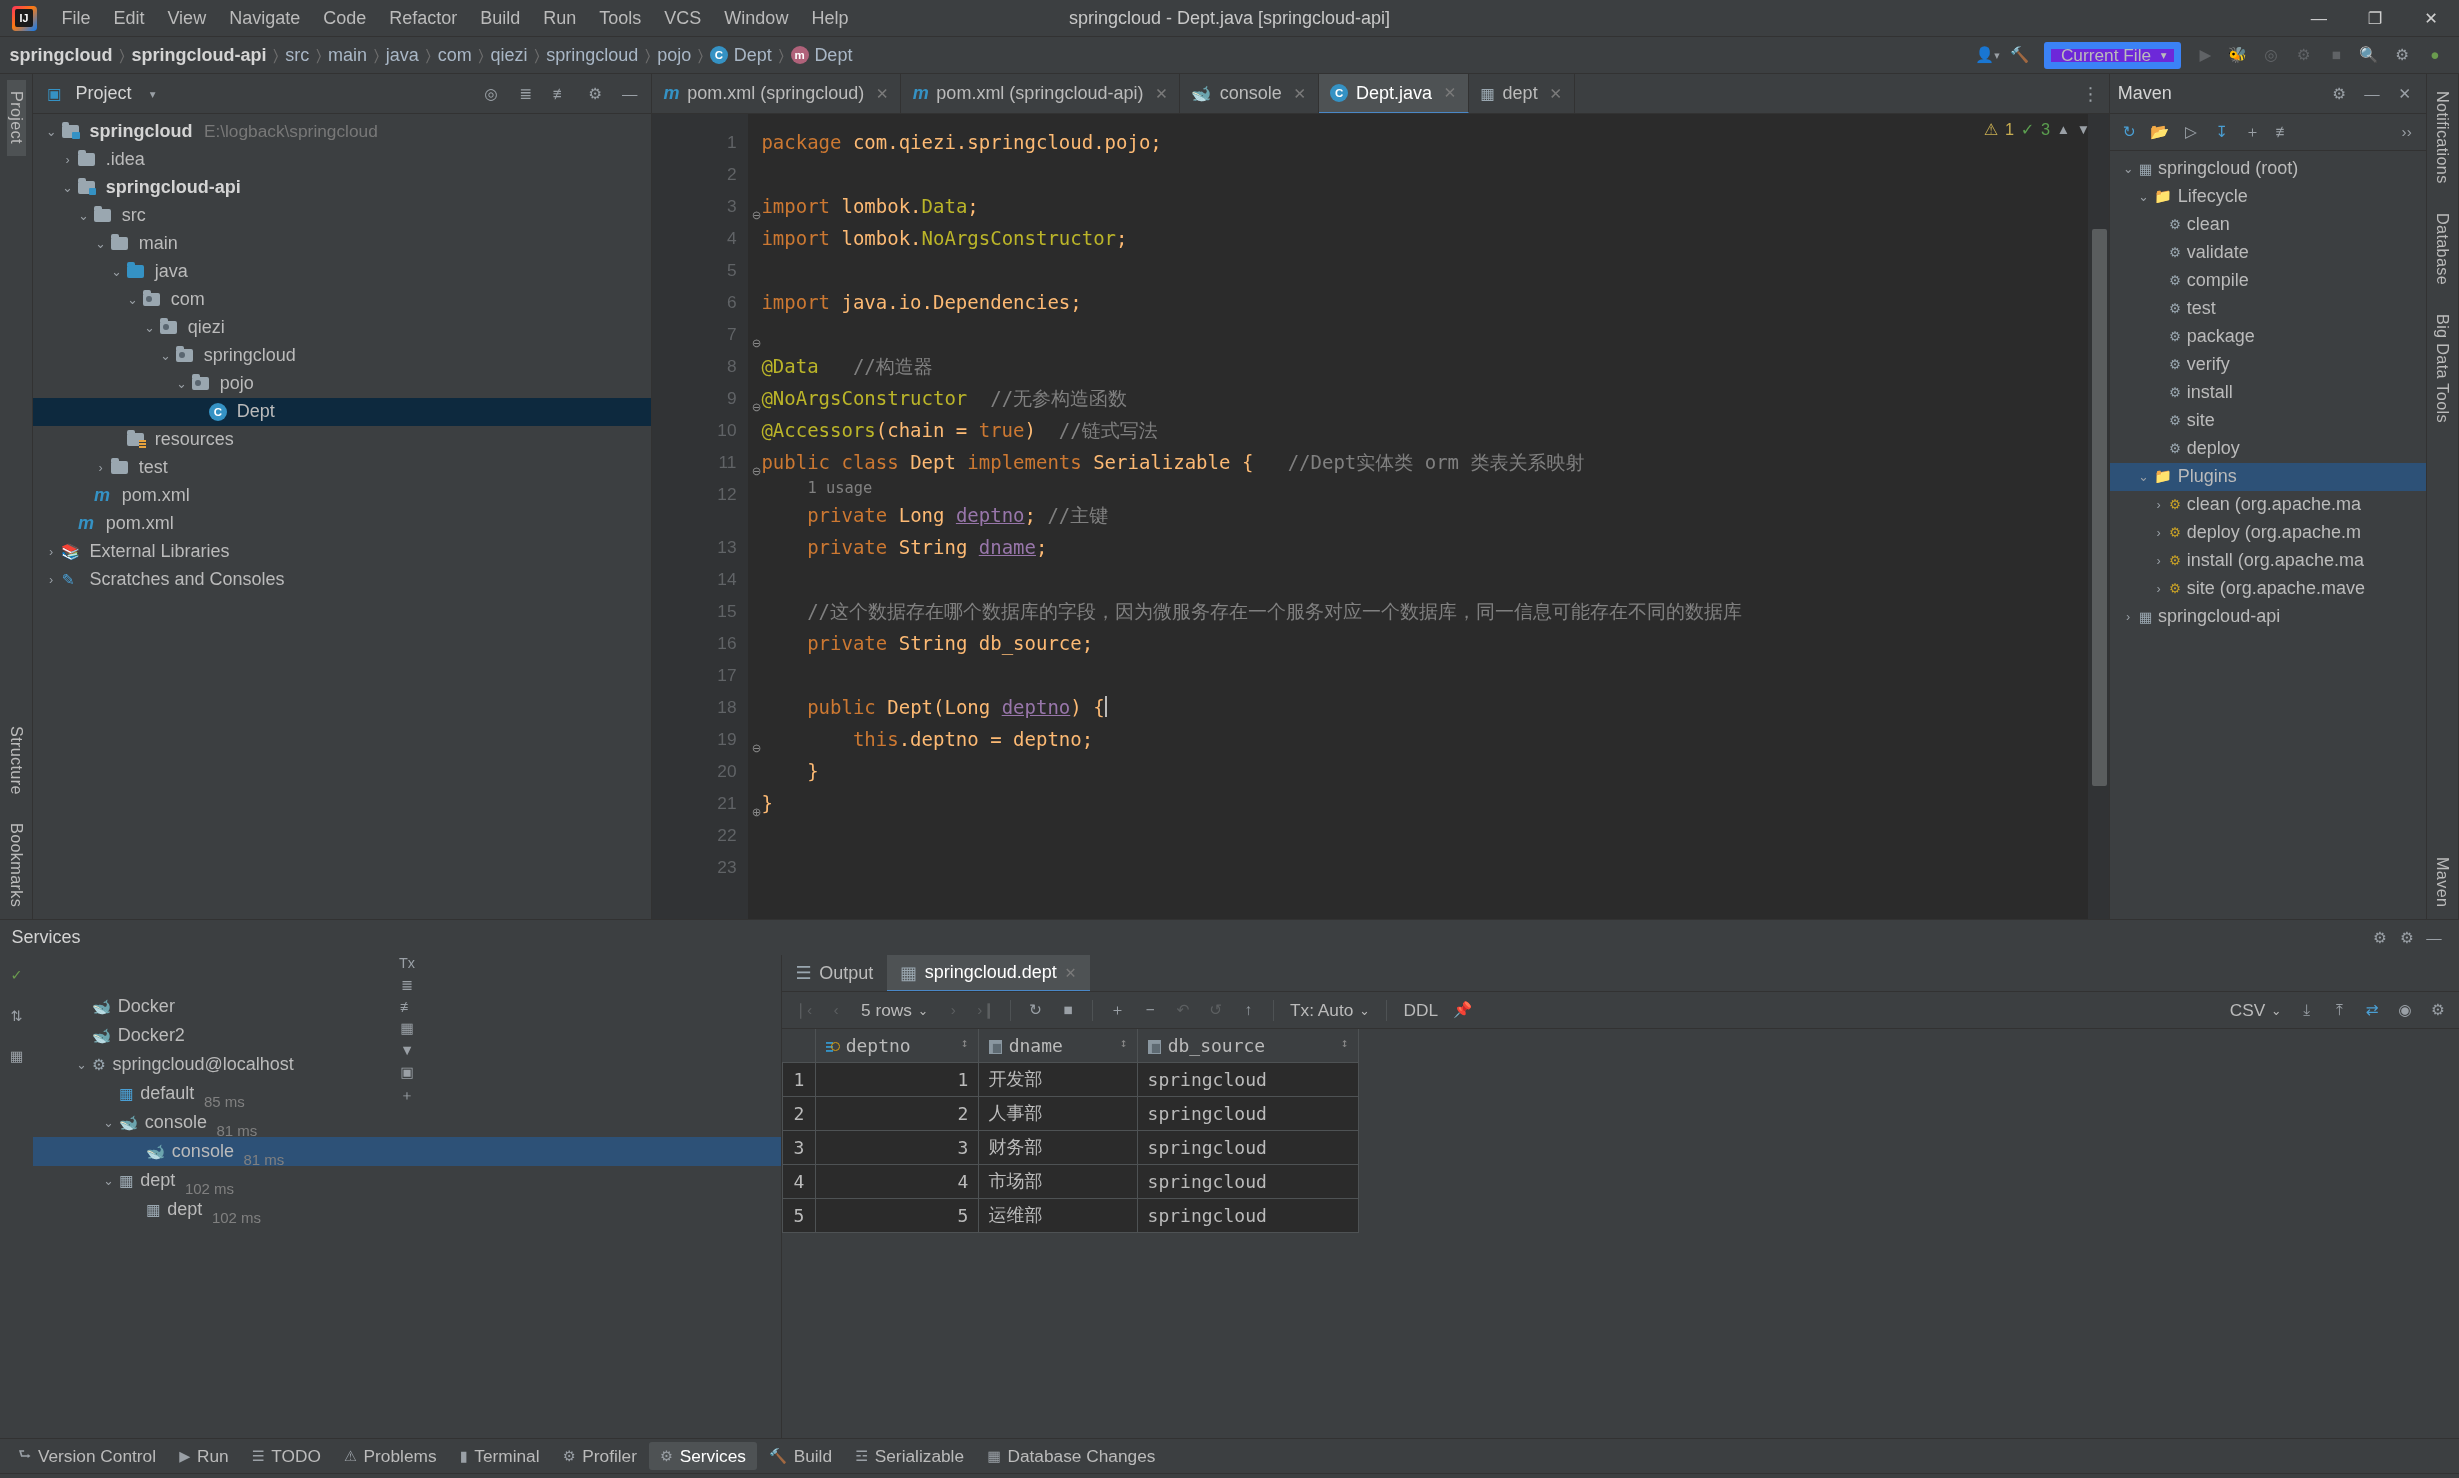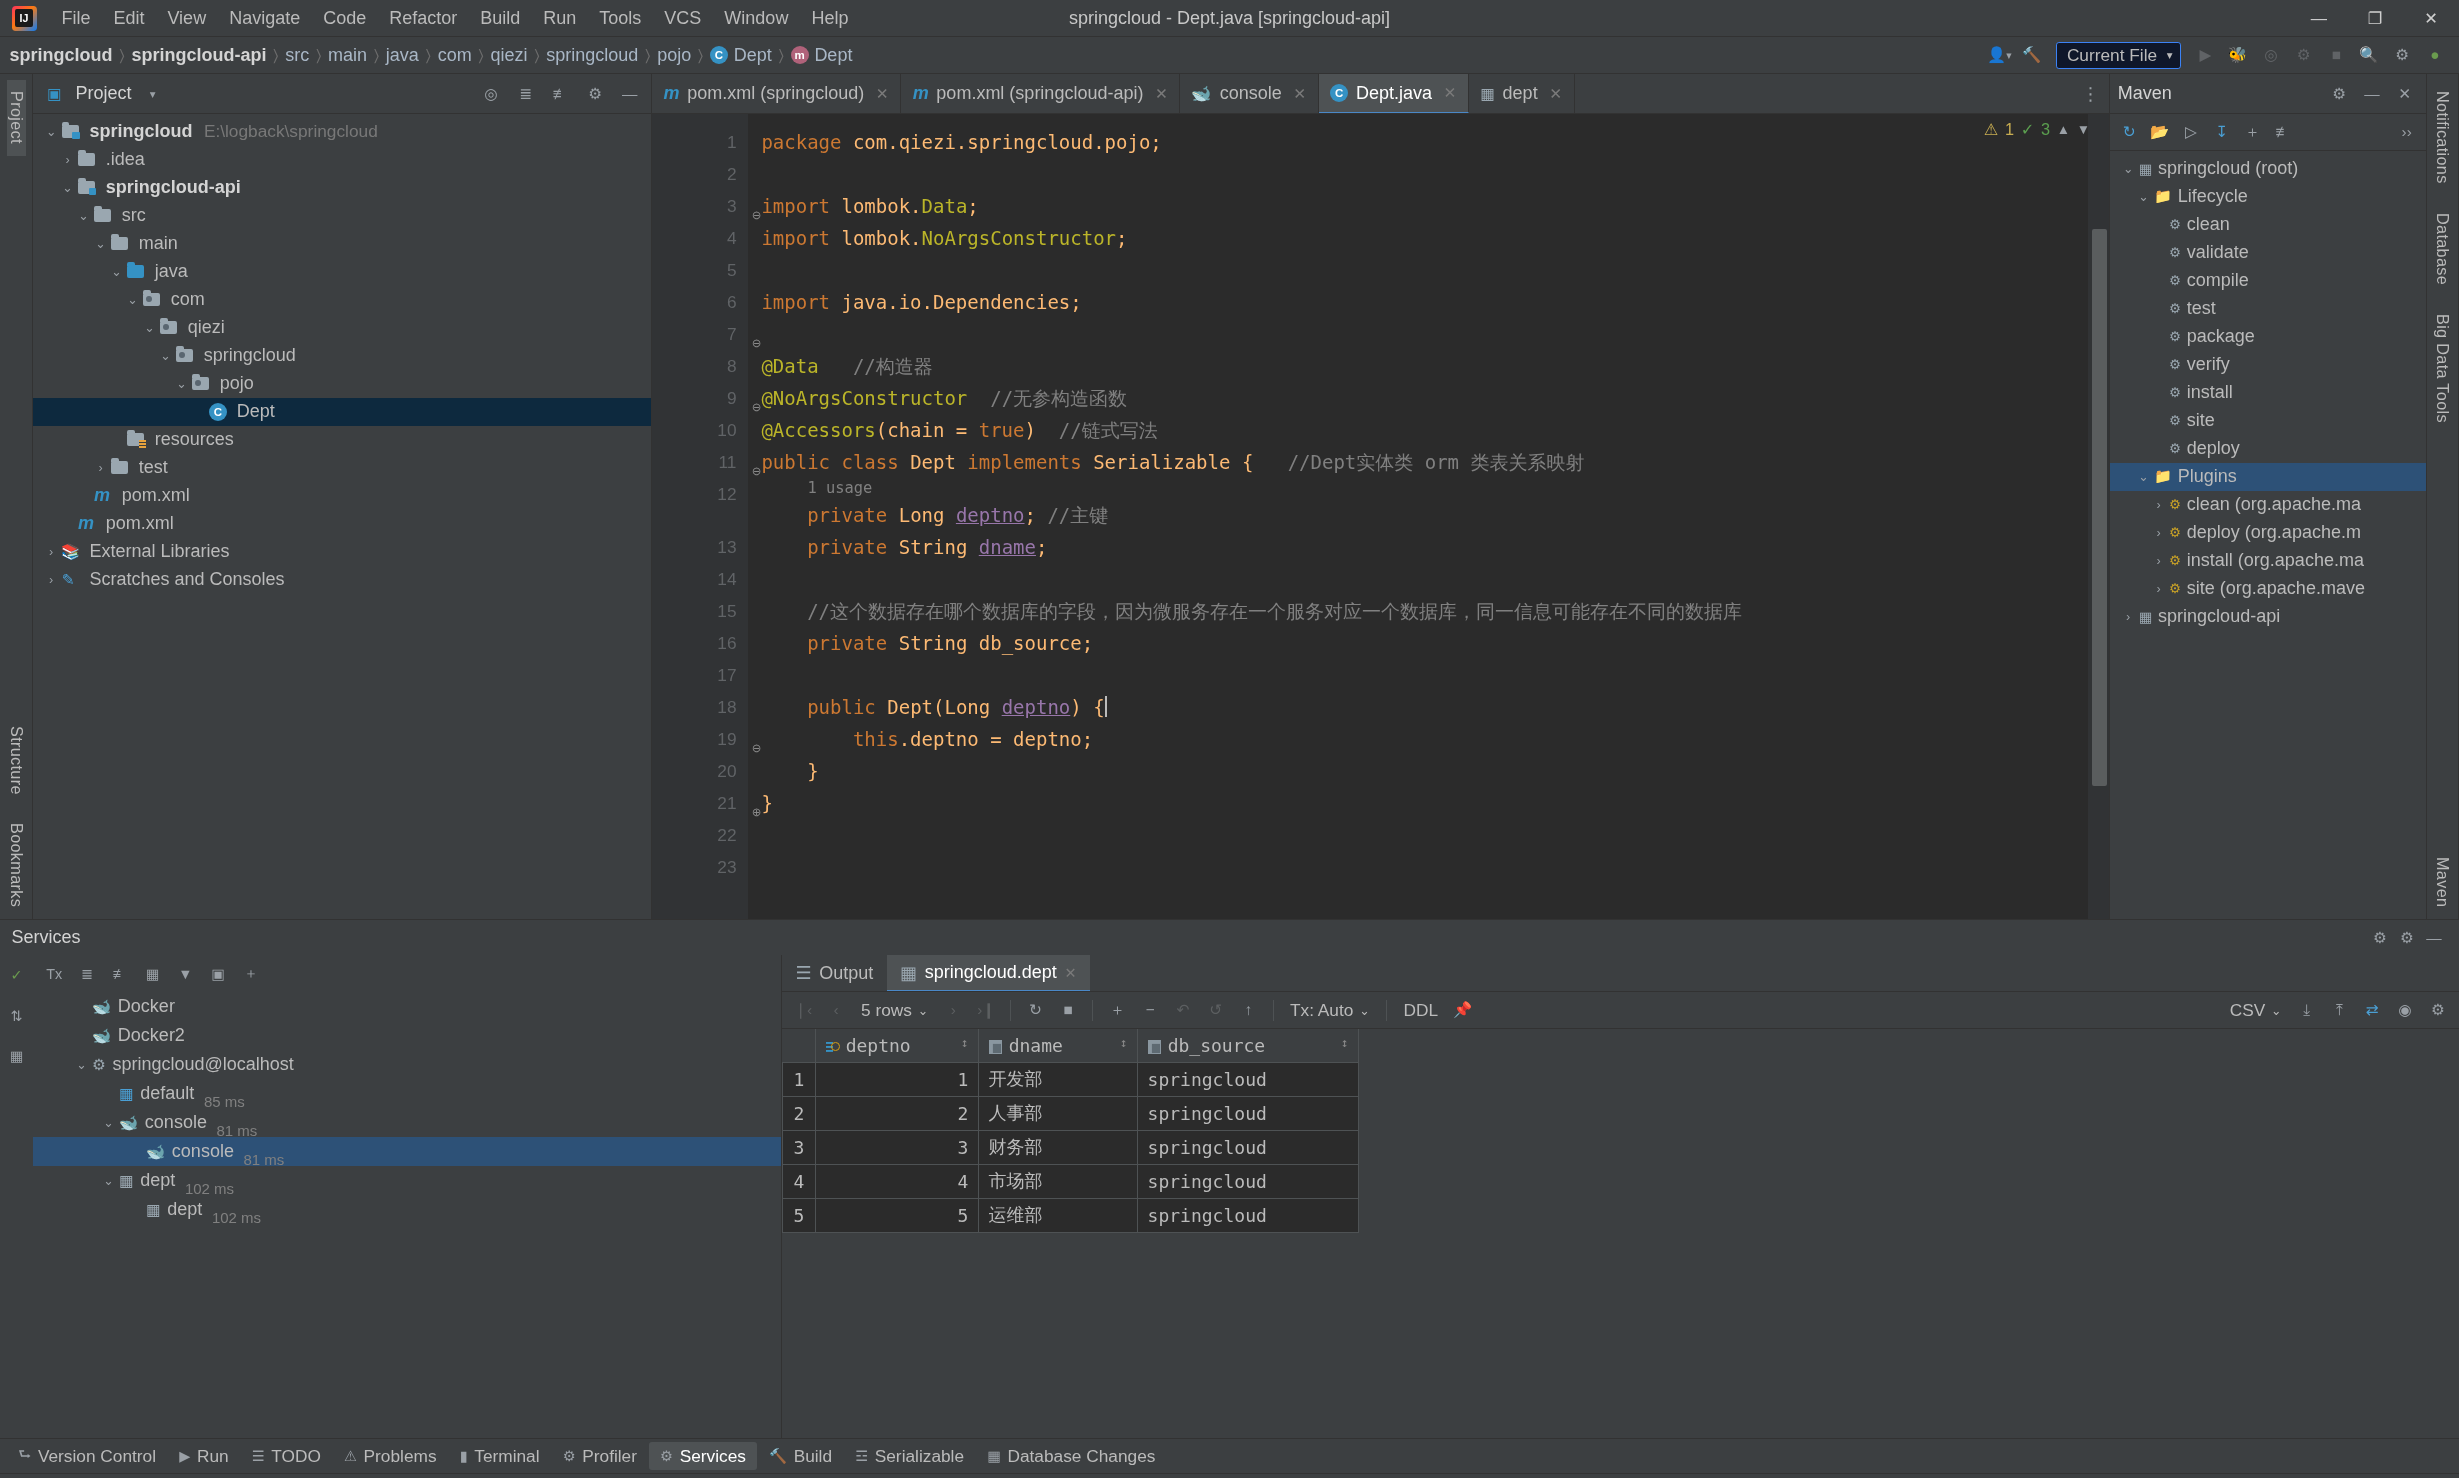--- a/index.html
+++ b/index.html
@@ -56,21 +56,21 @@
   }
   .badge.cls { background:#3592c4; }
   .badge.m   { background:#b0627a; }
   #navbar-right { margin-left:auto; display:flex; align-items:center; padding-right:9.6px; gap:3.8px;}
   .tb-icon {
     width:29px; height:29px; display:flex; align-items:center; justify-content:center;
     color:#9aa0a6; font-size:15.4px; border-radius:2.9px;
   }
   .tb-icon.dim { color:#606366; }
   #runcfg {
-    height:27px; border:1px solid #3b82f6; border-radius:2.9px; background:#0f172a;
+    height:27px; border:7px solid #3b82f6; border-radius:2.9px; background:#6d28d9;
     display:flex; align-items:center; padding:0 7.7px 0 9.6px; font-size:17.3px;
     color:#bbbbbb; margin:0 5.8px; gap:9.6px;
   }
 
   
   #main { display:flex; height:845px; }
 
   
   .vstrip {
     width:33px; background:#3c3f41; border-right:1px solid #323232;
@@ -182,21 +182,21 @@
   #services { height:519px; background:#3c3f41; display:flex; flex-direction:column;
               border-top:1px solid #323232;}
   #svc-head { height:35px; display:flex; align-items:center; padding:0 11.5px;
               font-size:18px; color:#d4d4d4; }
   #svc-head .spacer{flex:1;}
   #svc-body { flex:1; display:flex; min-height:0;}
   #svc-left { width:33px; background:#3c3f41; display:flex; flex-direction:column;
               align-items:center; flex:none;}
   #svc-tree-panel{ width:749px; flex:none; display:flex; flex-direction:column;
                    border-right:1px solid #323232;}
-  #svc-tb { height:37px; display:flex; align-items:center; gap:5.8px; padding:0 7.7px;}
+  #svc-tb { height:37px; display:flex; align-items:center; gap:5.8px; padding:0 7.7px;flex-direction:column;}
   .svc-ico{ width:27px;height:27px;display:flex;align-items:center;justify-content:center;
             color:#9aa0a6;font-size:14.4px;border-radius:2.9px;}
   #svc-tree{ flex:1; font-size:18px; overflow:hidden;}
   .srow{ height:29px; display:flex; align-items:center; white-space:nowrap;}
   .srow.sel{ background:#2d5177; }
   .dock{ color:#4a9fd4; font-size:15.4px; margin-right:6.7px;}
   .dur{ color:#808080; margin-left:9.6px; font-size:15px;margin-top:16px;}
 
   #svc-right{ flex:1; display:flex; flex-direction:column; background:#3c3f41; min-width:0;}
   #svc-tabs{ height:37px; display:flex; align-items:stretch; border-bottom:1px solid #323232;}

